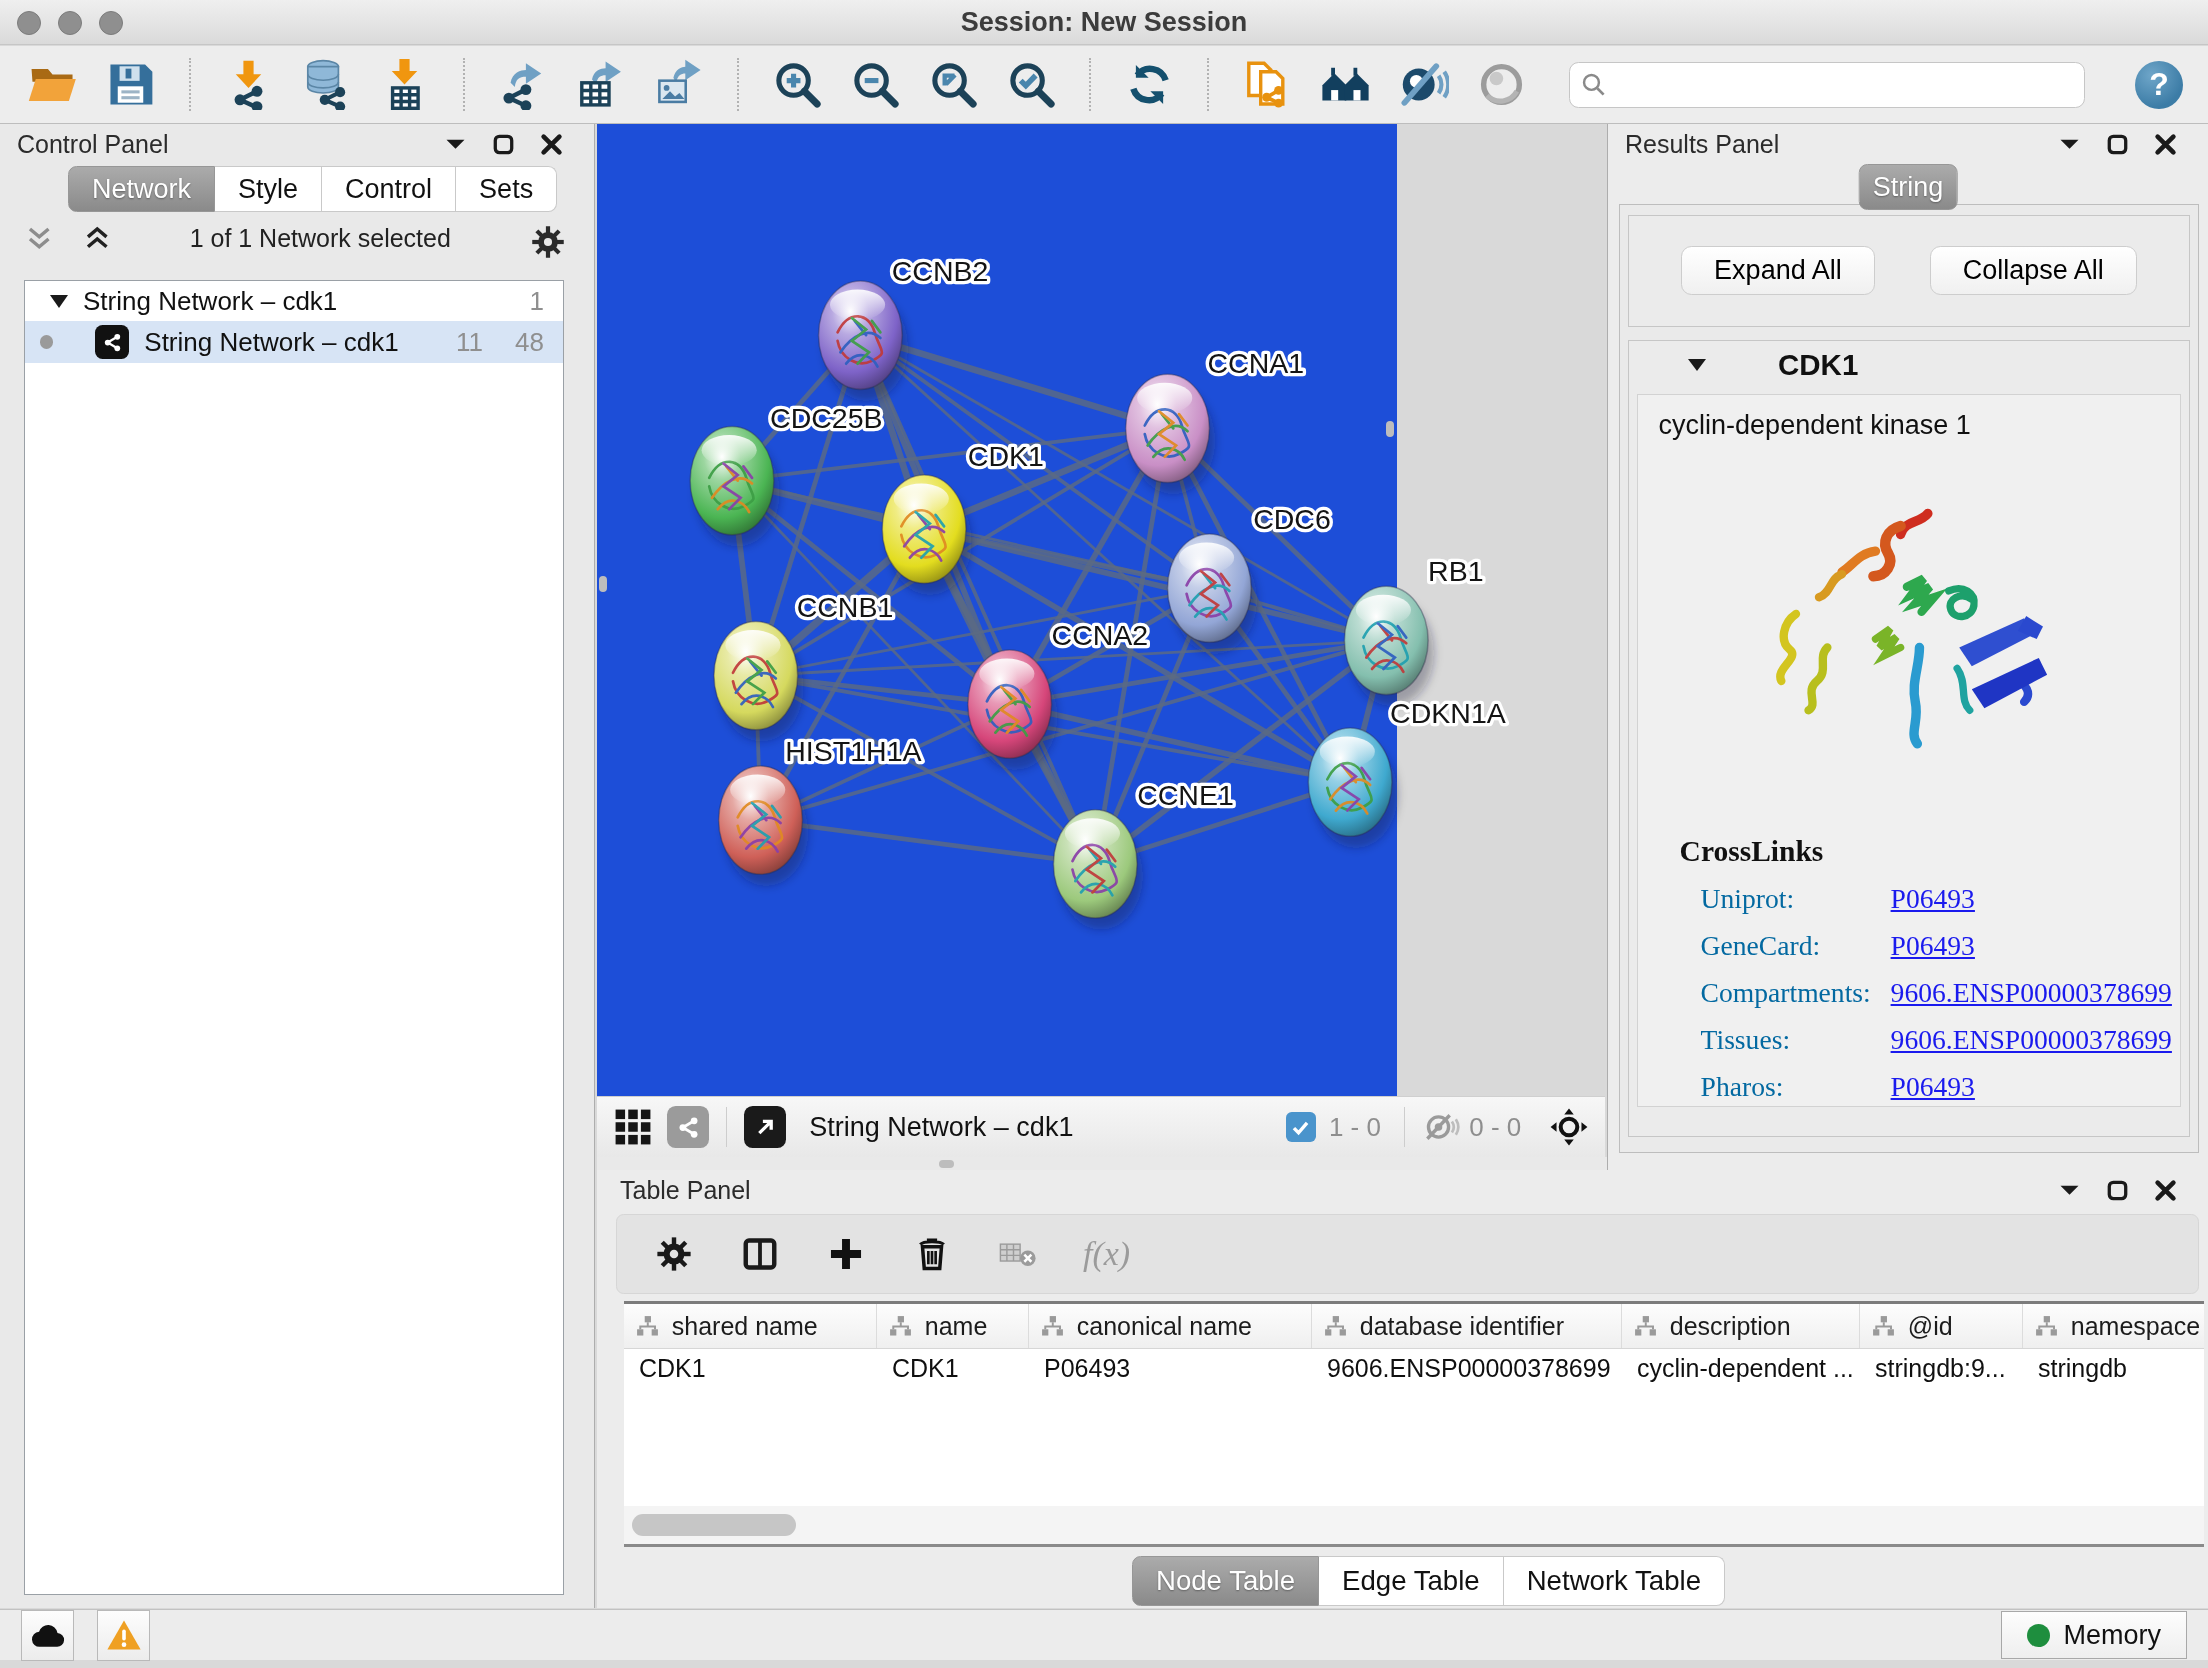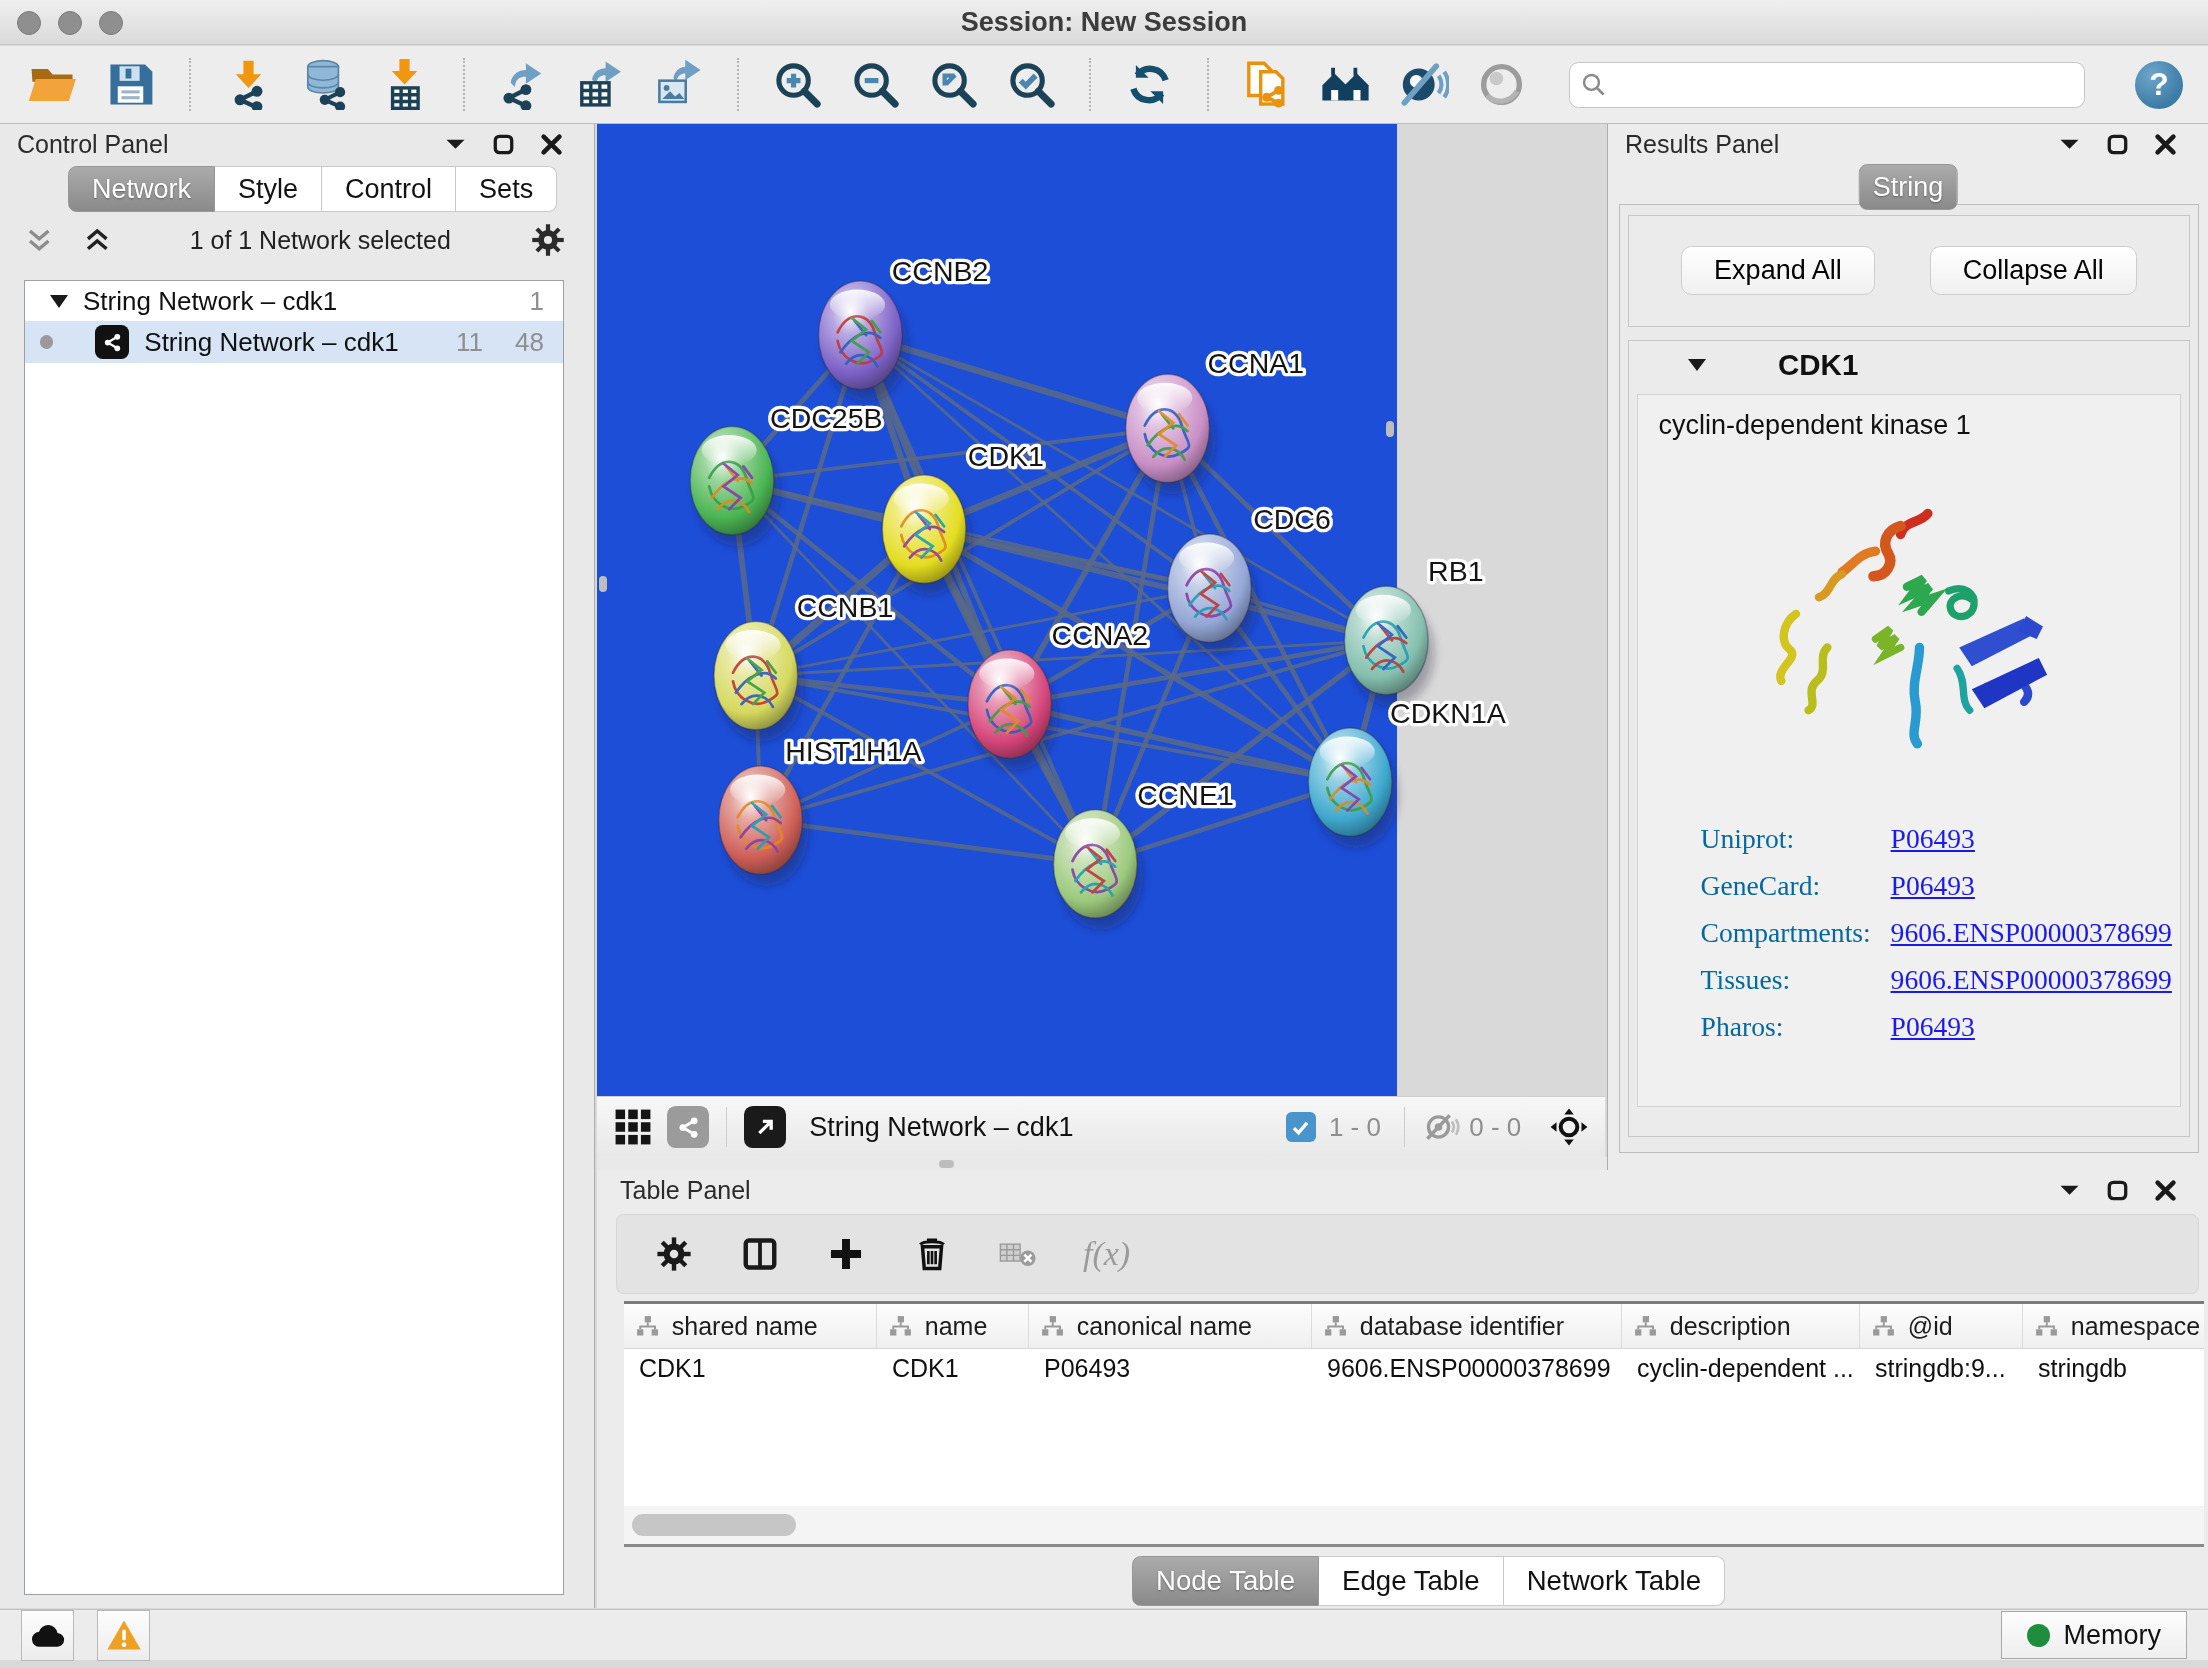--- a/index.html
+++ b/index.html
@@ -41,22 +41,22 @@
   
   #control-panel{left:0;top:124px;width:595px;height:1484px;background:#e9e9e9;
                  border-right:1.9px solid #adadad;box-sizing:border-box;}
   .seg-tabs{position:absolute;left:68px;top:42px;display:flex;}
   .seg-tab{height:44px;line-height:44px;padding:0 23px;font-size:27px;background:#fff;
            border:1.9px solid #c9c9c9;border-left:none;color:#111;cursor:pointer;white-space:nowrap;}
   .seg-tab:first-child{border-left:1.9px solid #c9c9c9;border-radius:8.6px 0 0 8.6px;}
   .seg-tab:last-child{border-radius:0 8.6px 8.6px 0;}
   .seg-tab.active{background:linear-gradient(#ababab,#8a8a8a);color:#fff;border-color:#979797;
                   text-shadow:0 1px 1.9px rgba(0,0,0,.35);}
-  #cp-subhead{position:absolute;left:25px;right:28.5px;top:94px;height:44px;display:flex;
-              align-items:center;gap:29px;}
+  #cp-subhead{position:absolute;left:25px;right:28.5px;top:100px;height:44px;display:flex;
+              gap:29px;}
   #cp-subhead .summary{flex:1;text-align:center;font-size:25px;color:#222;}
   #cp-list{position:absolute;left:24px;right:30px;top:156px;bottom:13.3px;background:#fff;
            border:1.9px solid #9aa0a6;overflow:hidden;}
   .tree-row1{height:40px;display:flex;align-items:center;padding:0 19px 0 25px;}
   .tree-row1 .lbl{font-size:26px;color:#111;margin-left:15px;}
   .tree-row1 .cnt{margin-left:auto;font-size:26px;color:#8f8f8f;}
   .tree-row2{height:42px;background:#d7e4f5;display:flex;align-items:center;padding:0 19px 0 15px;}
   .bullet{width:13.3px;height:13.3px;border-radius:50%;background:#9a9a9a;flex:none;}
   .share-badge{width:34px;height:34px;border-radius:7.6px;background:#111;margin-left:42px;
                display:flex;align-items:center;justify-content:center;flex:none;}
@@ -775,20 +775,21 @@
             <path d="M160 150c0 18-8 34-4 52s-6 30 2 40" stroke="#2a9bd0" stroke-width="9"></path>
             <path d="M196 170c10 14 2 30 12 40" stroke="#1fa3a0" stroke-width="7"></path>
             <path d="M250 180c12 4 18 14 10 22" stroke="#2a49cf" stroke-width="8"></path>
           </g>
           <g>
             <path d="M198 150l62-28 8 16-58 30z" fill="#2f4fd0"></path>
             <path d="M210 190l64-30 8 16-60 32z" fill="#1f35c4"></path>
             <path d="M262 120l16 10-6 12-18-8z" fill="#2a49cf"></path>
           </g>
         </svg>
+        <div id="xl-title">CrossLinks</div>
         <div id="xlinks">
             <div class="xrow">
               <span class="xlabel">Uniprot:</span>
               <a class="xval" href="#">P06493</a>
             </div>
             <div class="xrow">
               <span class="xlabel">GeneCard:</span>
               <a class="xval" href="#">P06493</a>
             </div>
             <div class="xrow">

